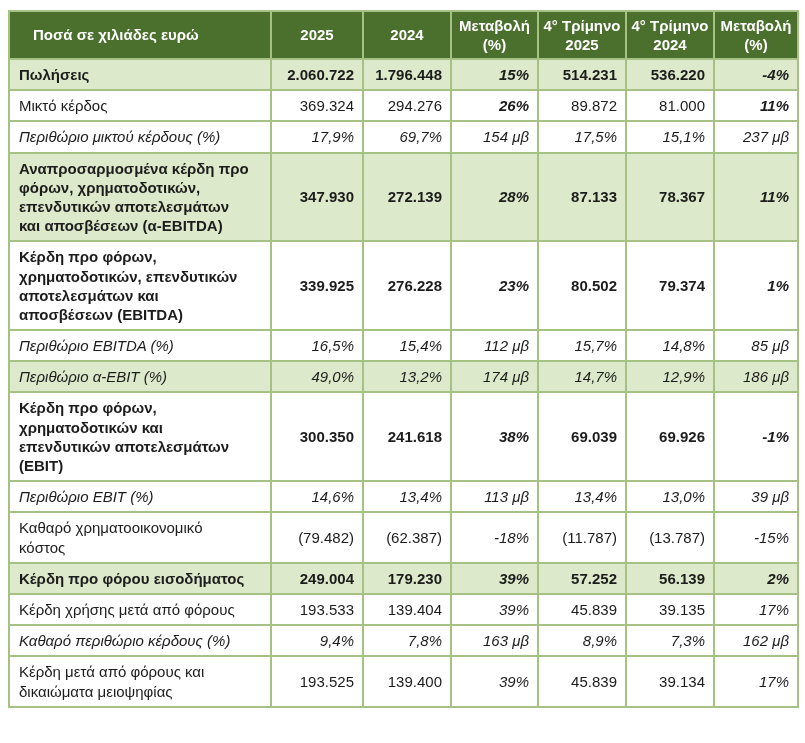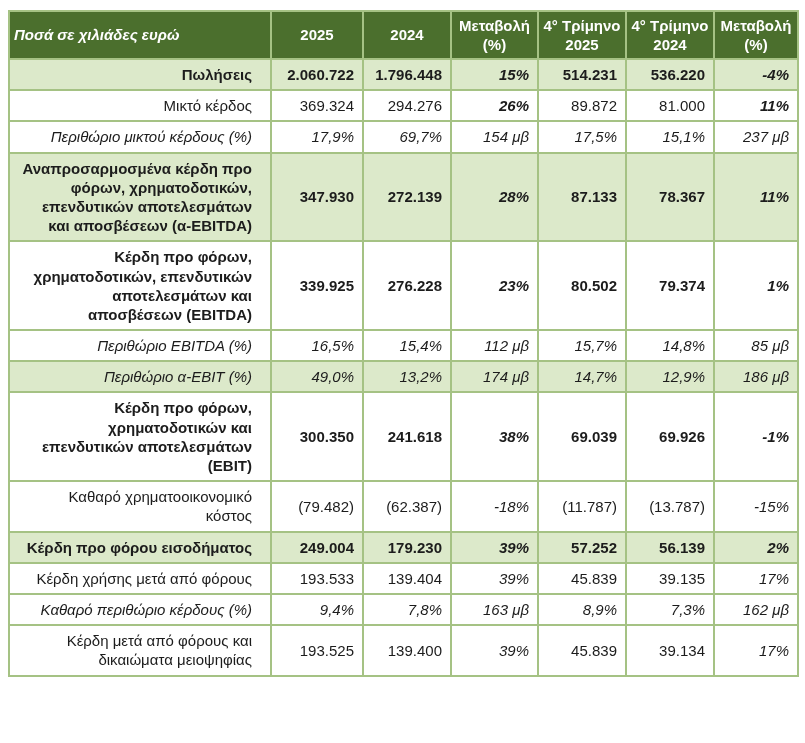--- a/index.html
+++ b/index.html
@@ -31,26 +31,25 @@
   table.fin thead th {
     background: #4b6f2d;
     color: #ffffff;
     font-weight: bold;
     text-align: center;
     padding: 3px 3px;
     height: 40px;
   }
   table.fin thead th.unit {
     text-align: left;
-    font-style: italic;
-    padding-left: 4px;
+    padding-left: 23px;
   }
   
   td.label {
-    text-align: right;
+    text-align: left;
     padding: 5px 18px 5px 9px;
   }
   td.num {
     text-align: right;
     padding: 5px 8px 5px 3px;
     white-space: nowrap;
   }
   tr.hl td { background: #dce9ca; }
   tr.b td { font-weight: bold; }
   tr.i td { font-style: italic; }
@@ -150,20 +149,29 @@
         </tr>
         <tr class="b">
           <td class="label">Κέρδη προ φόρων, χρηματοδοτικών και επενδυτικών αποτελεσμάτων (EBIT)</td>
           <td class="num">300.350</td>
           <td class="num">241.618</td>
           <td class="num chg cb">38%</td>
           <td class="num">69.039</td>
           <td class="num">69.926</td>
           <td class="num chg cb">-1%</td>
         </tr>
+        <tr class="i">
+          <td class="label">Περιθώριο EBIT (%)</td>
+          <td class="num">14,6%</td>
+          <td class="num">13,4%</td>
+          <td class="num chg">113 μβ</td>
+          <td class="num">13,4%</td>
+          <td class="num">13,0%</td>
+          <td class="num chg">39 μβ</td>
+        </tr>
         <tr>
           <td class="label">Καθαρό χρηματοοικονομικό κόστος</td>
           <td class="num">(79.482)</td>
           <td class="num">(62.387)</td>
           <td class="num chg">-18%</td>
           <td class="num">(11.787)</td>
           <td class="num">(13.787)</td>
           <td class="num chg">-15%</td>
         </tr>
         <tr class="hl b">

